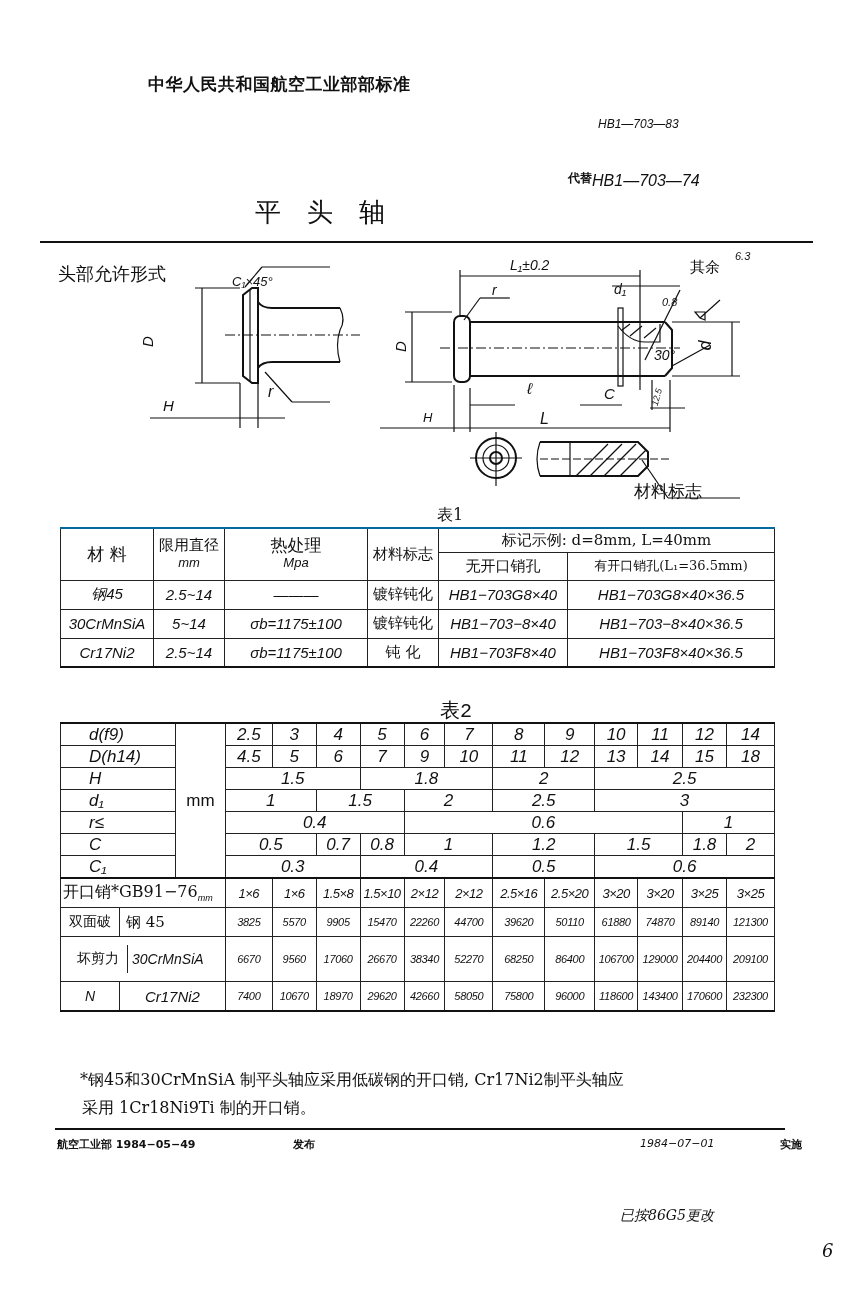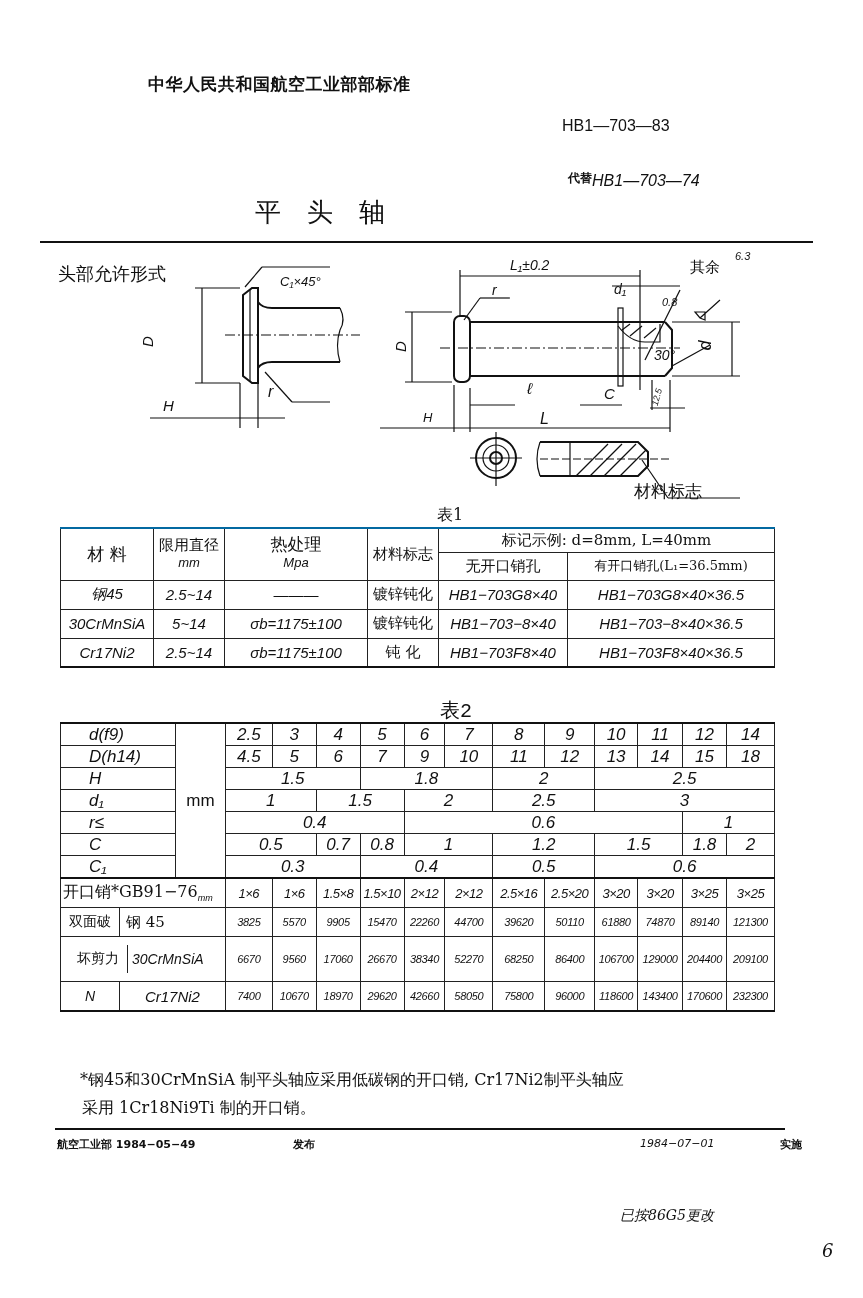--- a/index.html
+++ b/index.html
@@ -1,20 +1,20 @@
 <!DOCTYPE html>
 <html><head>
 <meta charset="utf-8">
 <style>
   html,body{margin:0;padding:0;background:#fff;}
   body{width:863px;height:1298px;position:relative;overflow:hidden;color:#111;
        font-family:"DejaVu Sans","Liberation Sans",sans-serif;}
   .abs{position:absolute;}
   .org{left:148px;top:73px;font-size:17px;font-weight:bold;letter-spacing:0.5px;}
-  .stdno{left:562px;top:117px;font-size:16px;font-family:"Liberation Sans",sans-serif;}
+  .stdno{left:598px;top:117px;font-size:12px;font-style:italic;font-family:"Liberation Sans",sans-serif;}
   .replace{left:568px;top:170px;font-size:16px;font-style:italic;font-family:"Liberation Sans",sans-serif;}
   .replace .pre{font-size:12px;font-style:normal;font-weight:bold;vertical-align:4px;}
   .title{left:255px;top:195px;font-size:26px;font-family:"DejaVu Serif",serif;letter-spacing:26px;}
   .hr{position:absolute;background:#111;}
   .lbl{font-family:"DejaVu Serif",serif;font-size:18px;}
   .italic{font-style:italic;font-family:"Liberation Sans",sans-serif;}
   table.t{position:absolute;border-collapse:collapse;font-family:"Liberation Sans",sans-serif;}
   table.t td{border:1px solid #222;text-align:center;padding:0;font-style:italic;white-space:nowrap;}
   #t1{left:60px;top:527px;width:715px;font-size:15px;}
   #t1 td.cn{font-style:normal;font-family:"DejaVu Serif",serif;}
@@ -107,21 +107,21 @@
     <line x1="536" y1="226" x2="568" y2="194"></line>
       <line x1="550" y1="226" x2="582" y2="194"></line>
       <line x1="564" y1="226" x2="596" y2="194"></line>
       <line x1="580" y1="226" x2="606" y2="200"></line>
     <line x1="500" y1="209" x2="630" y2="209" stroke-dasharray="8,3"></line>
     <line x1="602" y1="210" x2="628" y2="248"></line>
       <line x1="628" y1="248" x2="700" y2="248"></line>
   </g>
 </svg>
 
-<div class="abs italic" style="left:232px;top:274px;font-size:13px;margin-left:48px;">C₁×45°</div>
+<div class="abs italic" style="left:232px;top:274px;font-size:13px;">C₁×45°</div>
 <div class="abs italic" style="left:142px;top:333px;font-size:15px;transform:rotate(-90deg);">D</div>
 <div class="abs italic" style="left:163px;top:397px;font-size:15px;">H</div>
 <div class="abs italic" style="left:268px;top:383px;font-size:16px;">r</div>
 
 <div class="abs italic" style="left:510px;top:257px;font-size:14px;">L₁±0.2</div>
 <div class="abs italic" style="left:492px;top:282px;font-size:14px;">r</div>
 <div class="abs italic" style="left:614px;top:281px;font-size:14px;">d₁</div>
 <div class="abs italic" style="left:395px;top:338px;font-size:15px;transform:rotate(-90deg);">D</div>
 <div class="abs italic" style="left:700px;top:335px;font-size:18px;transform:rotate(-90deg);">d</div>
 <div class="abs italic" style="left:527px;top:380px;font-size:16px;">ℓ</div>
@@ -138,21 +138,21 @@
 <div class="abs" style="left:437px;top:505px;font-size:16px;font-family:'DejaVu Serif',serif;">表1</div>
 <table class="t" id="t1" style="border-top:2px solid #0369a1;border-bottom:2px solid #111;">
   <tbody>
       <tr style="height:24px;">
     <td class="cn" rowspan="2" style="width:92px;font-size:17px;">材 料</td>
     <td class="cn" rowspan="2" style="width:70px;line-height:17px;">
       <div>限用直径</div>
       <div class="italic" style="font-size:13px;">mm</div>
     </td>
     <td class="cn" rowspan="2" style="width:142px;line-height:17px;">
-      <div style="font-size:17px;font-family:Liberation Mono, monospace;">热处理</div>
+      <div style="font-size:17px;">热处理</div>
       <div class="italic" style="font-size:13px;">Mpa</div>
     </td>
     <td class="cn" rowspan="2" style="width:70px;">材料标志</td>
     <td class="cn" colspan="2" style="font-size:15px;">标记示例: d=8mm, L=40mm</td>
   </tr>
   <tr style="height:28px;">
     <td class="cn" style="width:128px;">无开口销孔</td>
     <td class="cn" style="font-size:13px;">有开口销孔(L₁=36.5mm)</td>
   </tr>
   <tr style="height:29px;">

